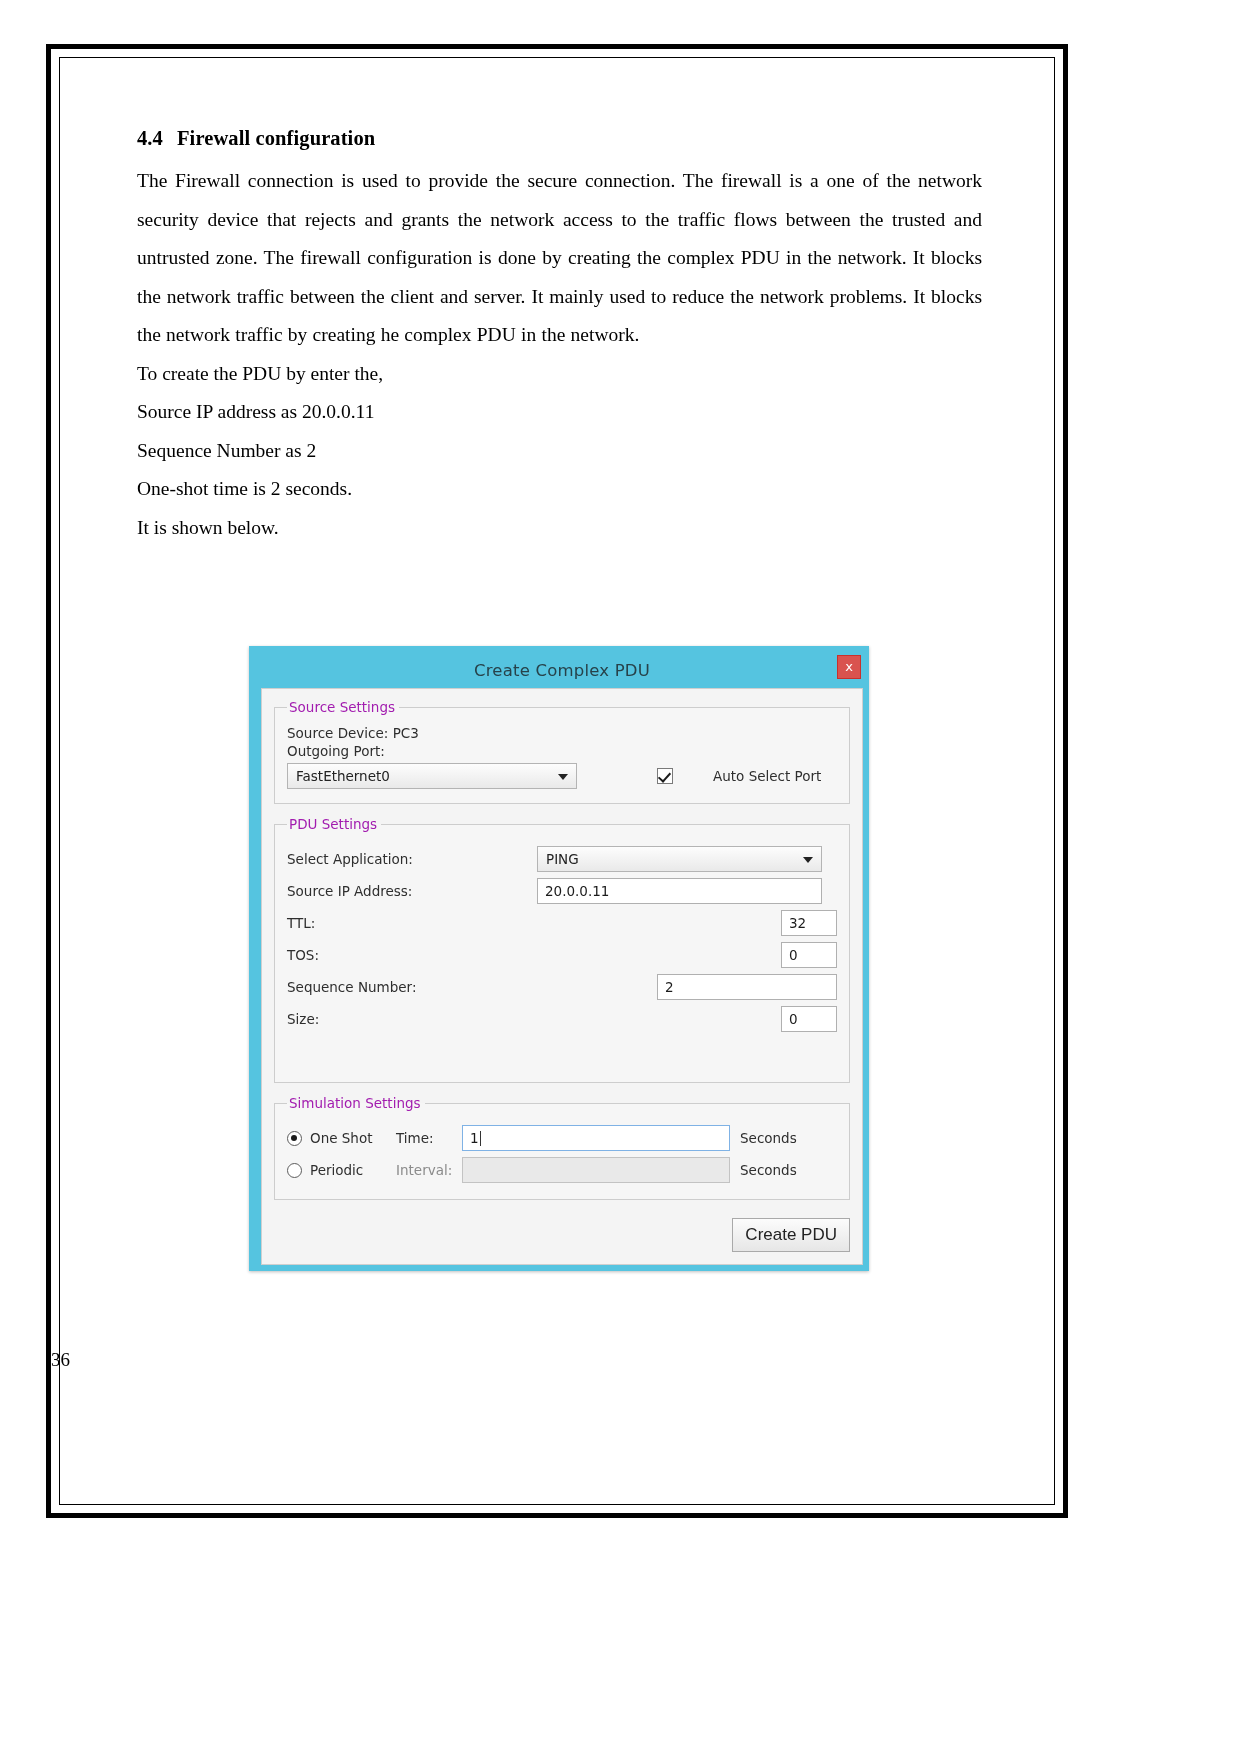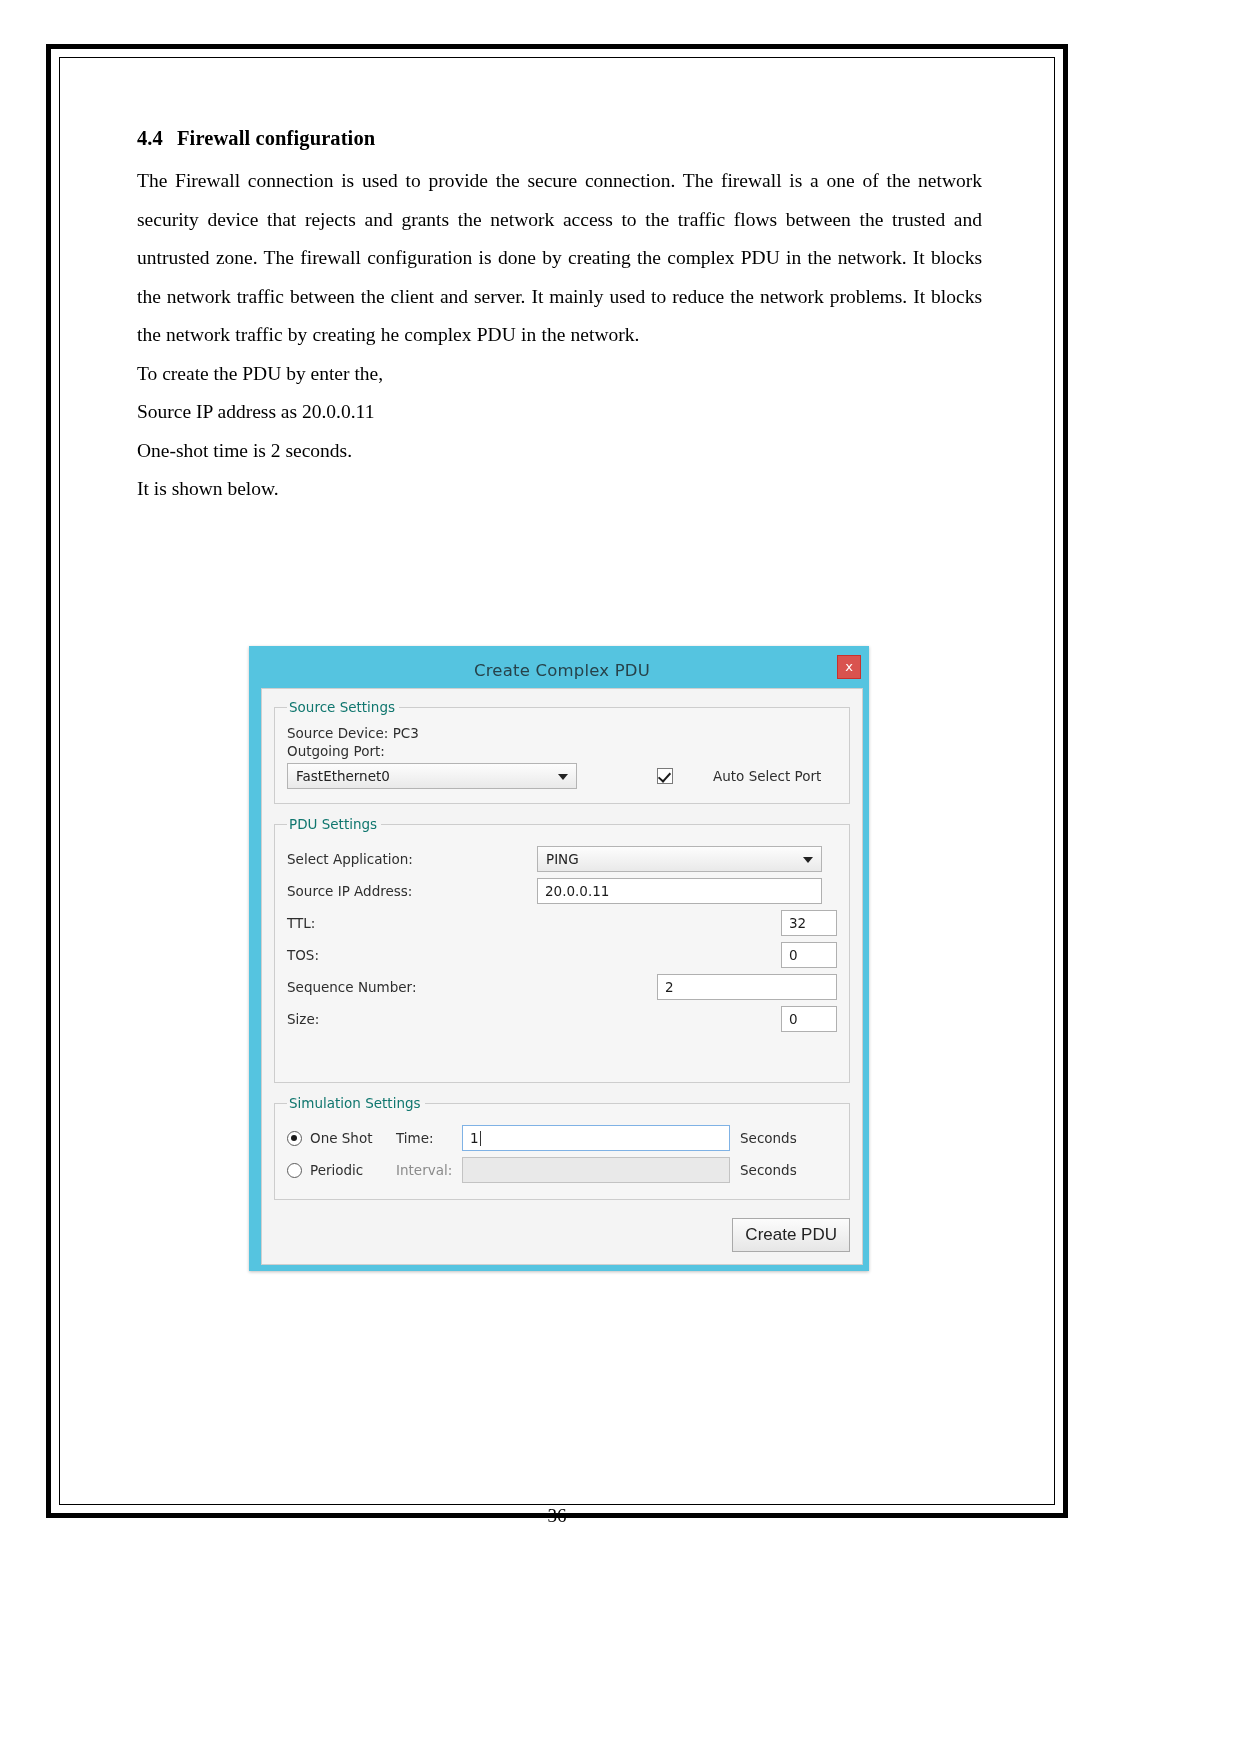--- a/index.html
+++ b/index.html
@@ -47,22 +47,22 @@
     word-spacing: 0.4px;
   }
   p.line {
     font-size: 19.5px;
     line-height: 38.5px;
     margin: 0;
   }
   .page-number {
     position: absolute;
     left: 0; right: 0;
-    top: 1456px;
-    text-align: center;
+    top: 1300px;
+    text-align: left;
     font-size: 19px;
   }
   
   #pdu-dialog {
     position: absolute;
     left: 198px;
     top: 597px;
     width: 620px;
     background: #55c4e0;
     padding: 6px 6px 6px 12px;
@@ -99,21 +99,21 @@
     padding: 10px 12px 12px 12px;
   }
   fieldset.group {
     border: 1px solid #cdcdcd;
     margin: 0 0 12px 0;
     padding: 8px 12px 10px 12px;
     background: #f6f6f6;
   }
   fieldset.group > legend {
     font-size: 13.5px;
-    color: #0f766e;
+    color: #a21caf;
     padding: 0 4px 0 2px;
   }
   .row { display: flex; align-items: center; margin: 6px 0; }
   .lbl {
     font-size: 13.5px;
     color: #2e2e2e;
   }
   .lbl.dim { color: #8b8b8b; }
   .row .lbl.fixed { width: 250px; flex: none; }
   .spacer { flex: 1 1 auto; }
@@ -218,20 +218,21 @@
   <div id="content">
 
     <h1 class="sec-title">
       <span class="num">4.4</span><span>Firewall configuration</span>
     </h1>
 
     <p class="body-par">The Firewall connection is used to provide the secure connection. The firewall is a one of the network security device that rejects and grants the network access to the traffic flows between the trusted and untrusted zone. The firewall configuration is done by creating the complex PDU in the network. It blocks the network traffic between the client and server. It mainly used to reduce the network problems. It blocks the network traffic by creating he complex PDU in the network.</p>
 
     <p class="line">To create the PDU by enter the,</p>
     <p class="line">Source IP address as 20.0.0.11</p>
+    <p class="line">Sequence Number as 2</p>
     <p class="line">One-shot time is 2 seconds.</p>
     <p class="line">It is shown below.</p>
   </div>
 
   <div id="pdu-dialog">
 
     <div class="titlebar">
       <span class="title">Create Complex PDU</span>
       <div class="close-btn">x</div>
     </div>

